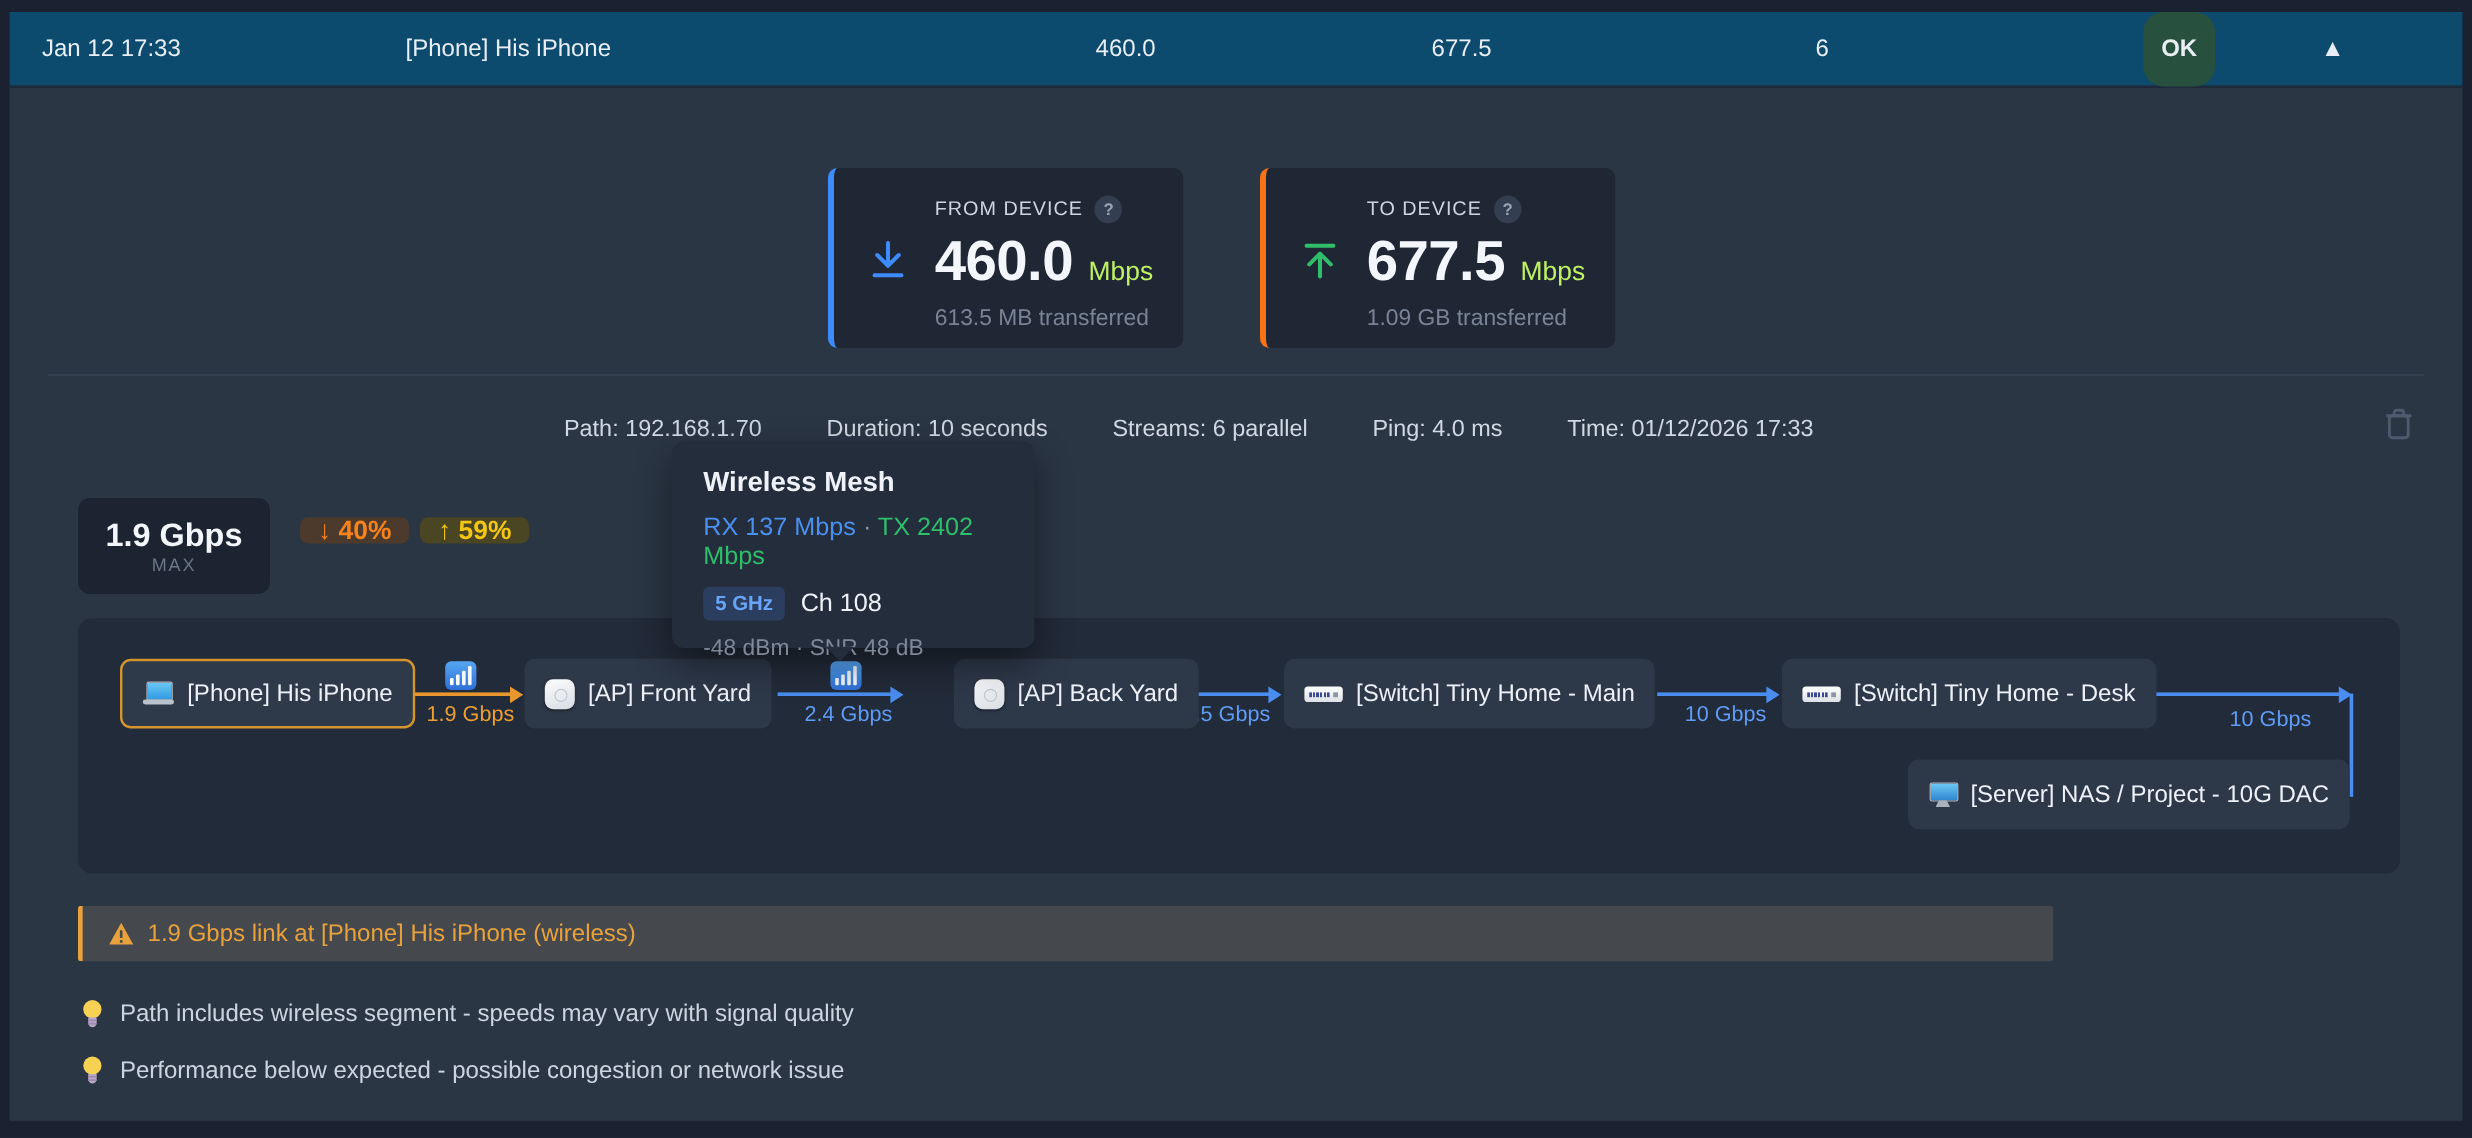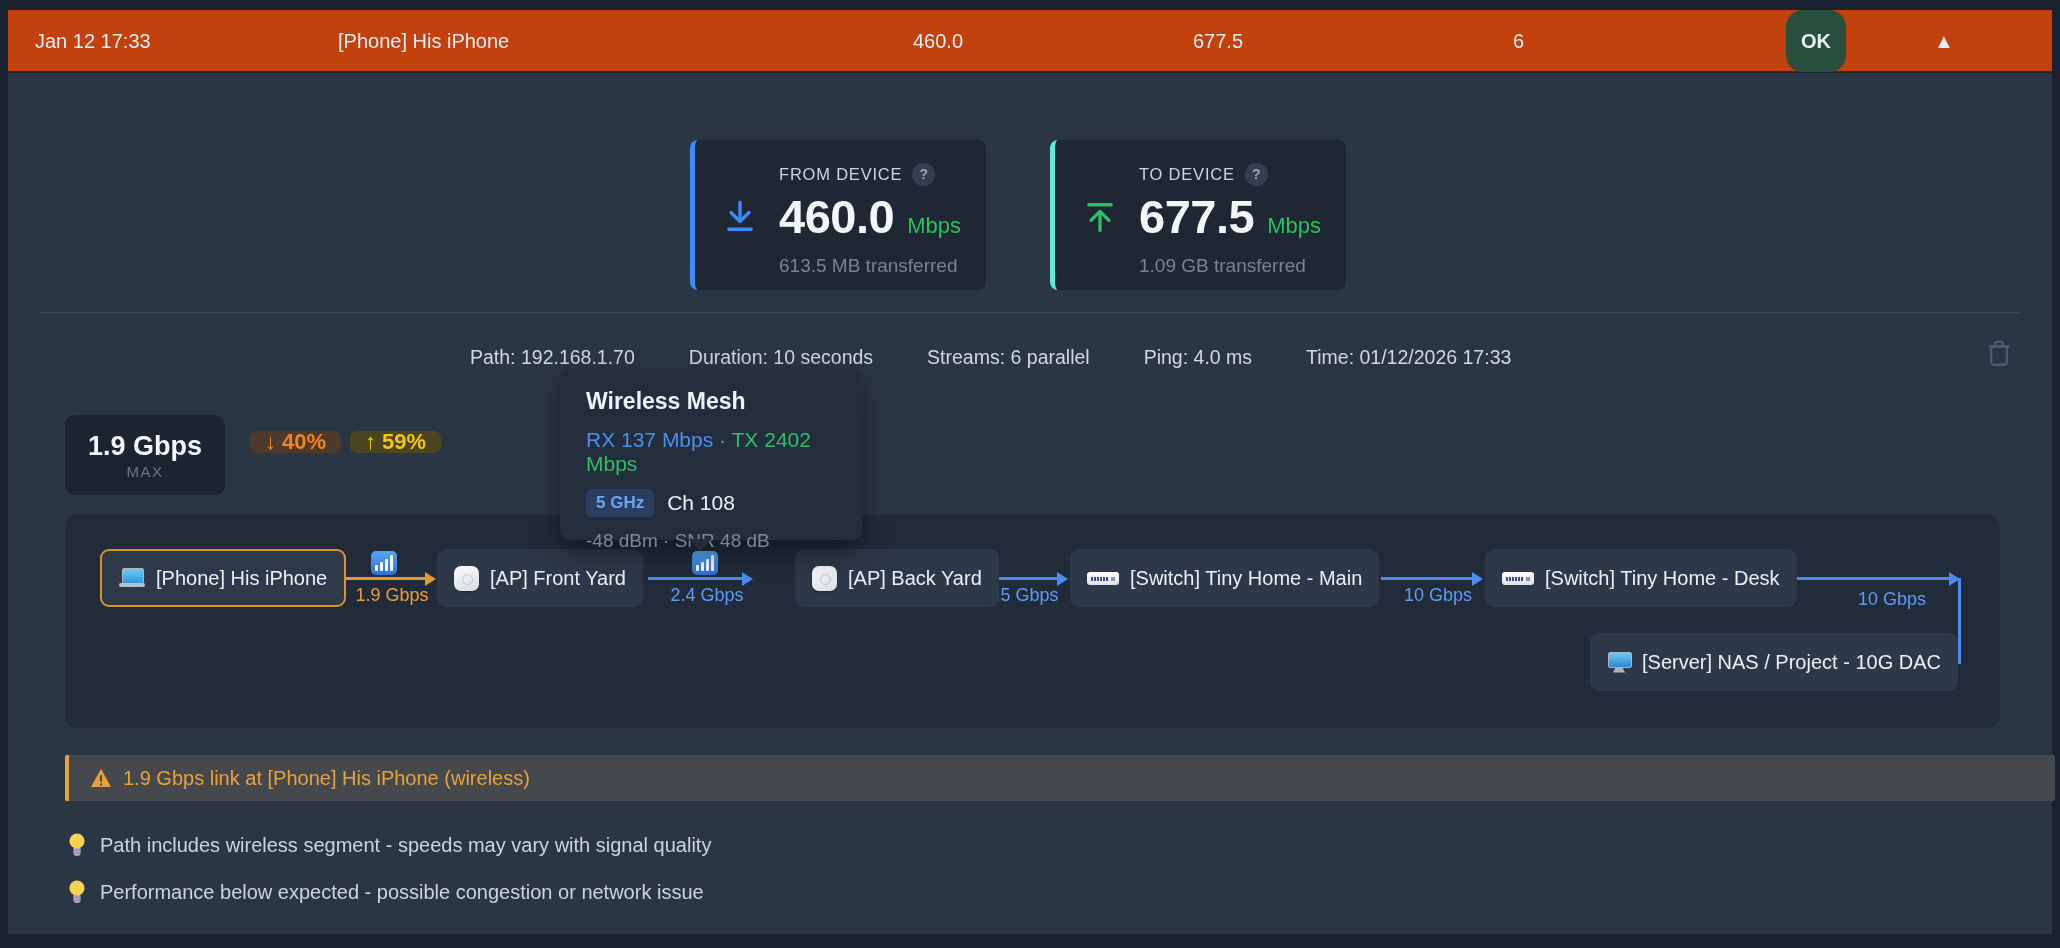--- a/index.html
+++ b/index.html
@@ -8,21 +8,21 @@
     background: #1a2130;
     font-family: "Liberation Sans", sans-serif;
     position: relative;
     color: #e9eef5;
   }
   #app { position: absolute; inset: 0; }
 
   
   .header-row {
     position: absolute; left: 8px; top: 10px; width: 2044px; height: 62px;
-    background: #c2410c; border-bottom: 1px solid #242e3c;
+    background: #0c4a6e; border-bottom: 1px solid #242e3c;
   }
   .header-row > span { position: absolute; top: 0; height: 62px; line-height: 62px; font-size: 20px; color: #e9eef5; white-space: nowrap; }
   .h-date   { left: 27px; }
   .h-device { left: 330px; }
   .h-dl     { left: 905px; }
   .h-ul     { left: 1185px; }
   .h-streams{ left: 1505px; }
   .status-pill {
     position: absolute; left: 1778px; top: 15px; width: 60px; height: 33px;
     background: #27503e; color: #40d88a; font-size: 18px; font-weight: bold;
@@ -32,32 +32,32 @@
 
   
   .detail { position: absolute; left: 8px; top: 73px; width: 2044px; height: 861px; background: #2b3645; }
 
   
   .card {
     position: absolute; top: 140px; width: 296px; height: 150px;
     background: #1f2734; border-radius: 8px;
   }
   .card.from { left: 690px; border-left: 5px solid #3d8bfd; padding-left: 43px; }
-  .card.to   { left: 1050px; border-left: 5px solid #5eead4; padding-left: 16px; }
+  .card.to   { left: 1050px; border-left: 5px solid #f97316; padding-left: 16px; }
   .card-icon { position: absolute; left: 26px; top: 58px; width: 38px; height: 38px; }
   .card-col  { position: absolute; left: 84px; top: 21px; display: flex; flex-direction: column; }
   .card-label-row { display: flex; align-items: center; gap: 10px; height: 26px; }
   .card-label { font-size: 16.5px; letter-spacing: 0.8px; color: #ccd5e1; font-weight: 500; }
   .help {
     width: 23px; height: 23px; border-radius: 50%; background: #333f50; color: #9aa5b6;
     font-size: 14px; font-weight: bold; display: flex; align-items: center; justify-content: center; cursor: pointer;
   }
   .card-value-row { display: flex; align-items: baseline; gap: 13px; margin-top: 2px; height: 58px; }
   .card-value { font-size: 47px; font-weight: bold; color: #f3f6fa; letter-spacing: -0.5px; }
-  .card-unit  { font-size: 22px; color: #22c55e; }
+  .card-unit  { font-size: 22px; color: #bef264; }
   .card-sub   { font-size: 19px; color: #78849                6; color: #788496; margin-top: 8px; }
 
   
   .divider { position: absolute; left: 40px; top: 312px; width: 1980px; height: 1px; background: #3b4656; }
   .meta-row { position: absolute; left: 470px; top: 342px; display: flex; gap: 54px; font-size: 19.5px; color: #d0d8e3; white-space: nowrap; }
   .meta-row span { line-height: 30px; }
   .trash-btn { position: absolute; left: 1982px; top: 336px; width: 34px; height: 36px; cursor: pointer; background: none; border: none; }
 
   
   .tooltip {
@@ -159,21 +159,21 @@
   .icon-ap::after { content: ""; position: absolute; left: 50%; top: 50%; width: 9px; height: 9px; margin: -4.5px 0 0 -4.5px; border-radius: 50%; border: 1px solid #c2c8d0; }
   .icon-switch { width: 32px; height: 13px; background: linear-gradient(#ffffff, #dde1e6); border-radius: 3px; position: relative; flex: 0 0 auto; }
   .icon-switch::after  { content: ""; position: absolute; left: 4px; top: 5px; width: 17px; height: 4px; background: repeating-linear-gradient(90deg, #3b4b8f 0 2px, transparent 2px 3px); }
   .icon-switch::before { content: ""; position: absolute; right: 4px; top: 5px; width: 4px; height: 4px; background: #8d96a2; }
   .icon-server { width: 24px; height: 21px; position: relative; flex: 0 0 auto; }
   .icon-server::before { content: ""; position: absolute; left: 1px; top: 0; width: 22px; height: 14px; border-radius: 2px; background: linear-gradient(#6cc8f5, #2e86d0); border: 1.5px solid #aeb6c2; }
   .icon-server::after  { content: ""; position: absolute; left: 6px; bottom: 0; width: 12px; height: 6px; background: #aab2be; clip-path: polygon(25% 0, 75% 0, 100% 100%, 0 100%); }
 
   
   .warning-bar {
-    position: absolute; left: 65px; top: 755px; width: 1990px; height: 46px;
+    position: absolute; left: 65px; top: 755px; width: 1646px; height: 46px;
     background: #45494e; border-left: 4px solid #e9a23b; border-radius: 2px;
     display: flex; align-items: center; gap: 11px; padding-left: 21px;
     font-size: 20px; color: #e9a23b;
   }
   .tip-row { position: absolute; left: 68px; display: flex; align-items: center; gap: 14px; font-size: 20px; color: #ccd4df; }
   .tip-1 { top: 832px; }
   .tip-2 { top: 879px; }
 </style>
 </head>
 <body>

